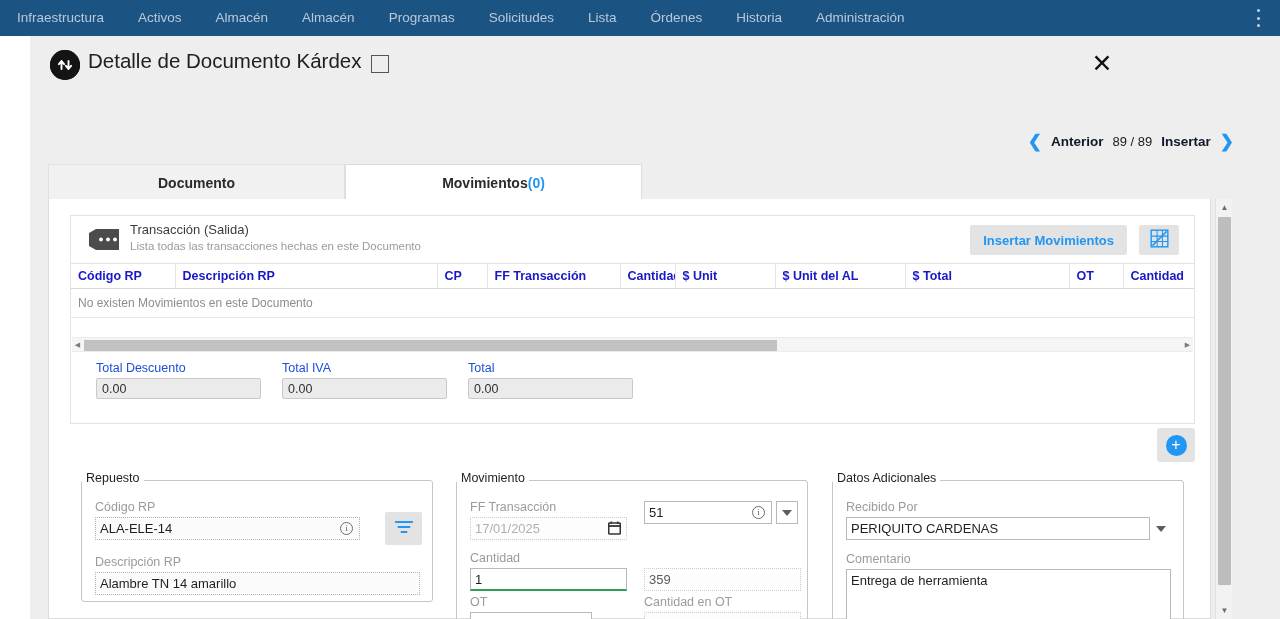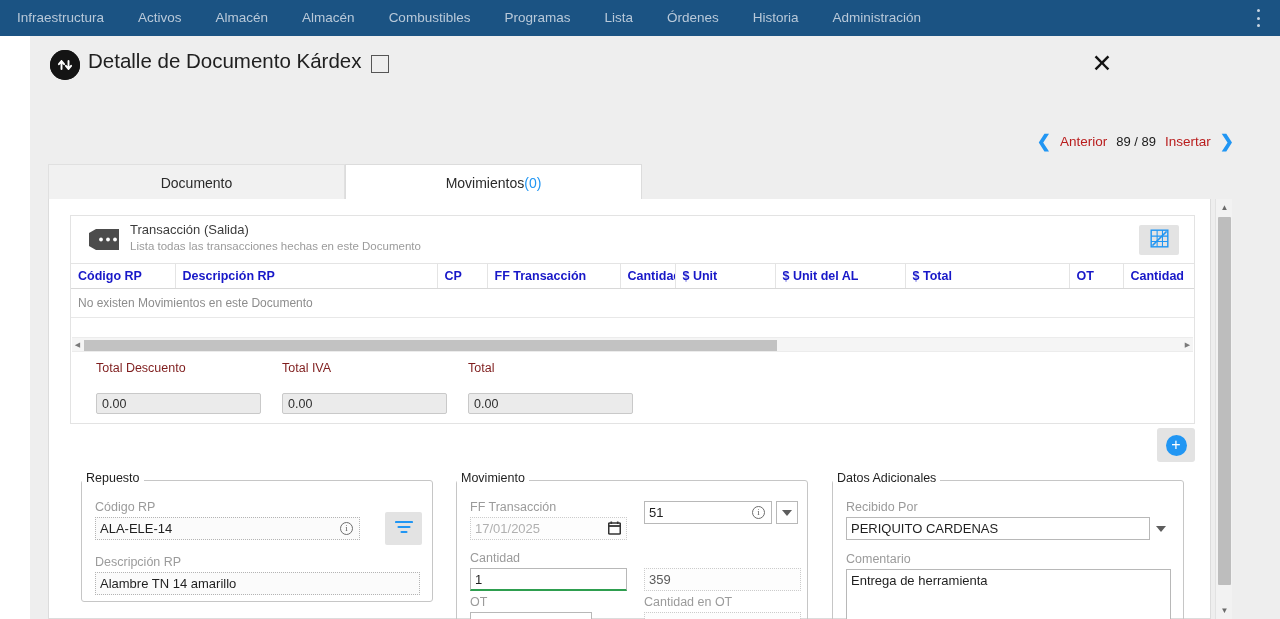--- a/index.html
+++ b/index.html
@@ -87,38 +87,39 @@
     letter-spacing: .3px;
     display: flex; align-items: center; gap: 18px;
     padding: 0 14px; cursor: pointer;
     box-shadow: 0 1px 2px rgba(0,0,0,.25);
   }
   #pager {
     position: absolute; right: 46px; top: 95px;
     display: flex; align-items: center; gap: 9px;
     font-size: 13.5px;
   }
-  #pager .link { color: #b91c1c; cursor: pointer; }
+  #pager .link { color: #0f172a; cursor: pointer; font-weight: bold; }
   #pager .chev { color: #2196f3; font-size: 17px; font-weight: bold; cursor: pointer; }
   #pager .count { color: #1a1a1a; font-size: 13px; }
 
   
   #tabs {
     position: absolute; left: 48px; top: 128px;
     width: 1163px; height: 36px;
     display: flex; align-items: flex-end;
   }
   .tab {
     width: 297px; height: 36px;
     background: #f1f1f1;
     border: 1px solid #e0e0e0;
     border-bottom: none;
     display: flex; align-items: center; justify-content: center;
     font-size: 14px; color: #2a2a2a;
     cursor: pointer;
+    font-weight: bold;
   }
   .tab.active { background: #ffffff; border-color: #dcdcdc; text-align: right; }
   .tab .count { color: #2196f3; }
 
   
   #content {
     position: absolute; left: 48px; top: 163px;
     width: 1163px; height: 420px;
     background: #ffffff;
     border: 1px solid #dcdcdc;
@@ -226,21 +227,21 @@
     width: 693px; height: 11px;
     background: #c2c2c2; cursor: pointer;
   }
 
   
   #totals {
     position: absolute; left: 25px; top: 145px;
     display: flex; gap: 21px;
   }
   .tot-field { width: 165px; }
-  .tot-label { font-size: 12.5px; color: #7f1d1d; margin-bottom: 18px; }
+  .tot-label { font-size: 12.5px; color: #1d4ed8; margin-bottom: 3px; }
   .tot-input {
     width: 165px; height: 21px;
     background: #ebebeb;
     border: 1px solid #c9c9c9;
     border-radius: 2px;
     font-size: 12.5px; color: #2f2f2f;
     padding: 0 5px;
     font-family: "Liberation Sans", sans-serif;
   }
 
@@ -308,22 +309,22 @@
   }
 </style>
 </head>
 <body>
 
 <div id="topnav">
   <div class="nav-item">Infraestructura</div>
   <div class="nav-item">Activos</div>
   <div class="nav-item">Almacén</div>
   <div class="nav-item">Almacén</div>
-  <div class="nav-item">Combustibles</div>
   <div class="nav-item">Programas</div>
+  <div class="nav-item">Solicitudes</div>
   <div class="nav-item">Lista</div>
   <div class="nav-item">Órdenes</div>
   <div class="nav-item">Historia</div>
   <div class="nav-item">Administración</div>
   <div id="nav-kebab">
       <i></i>
       <i></i>
       <i></i>
     </div>
 </div>
@@ -376,20 +377,21 @@
         <div id="trx-tag">
           <svg width="30" height="21" viewBox="0 0 30 21">
             <path d="M0 4 L7 0 L30 0 L30 21 L7 21 L0 17 Z" fill="#4c4c4c"></path>
             <circle cx="12" cy="10.5" r="1.9" fill="#fff"></circle>
             <circle cx="19" cy="10.5" r="1.9" fill="#fff"></circle>
             <circle cx="26" cy="10.5" r="1.9" fill="#fff"></circle>
           </svg>
         </div>
         <div id="trx-title">Transacción (Salida)</div>
         <div id="trx-sub">Lista todas las transacciones hechas en este Documento</div>
+        <button id="insert-btn">Insertar Movimientos</button>
         <button id="export-btn">
           <span>
             <svg width="19" height="19" viewBox="0 0 16 16">
               <rect x="1" y="1" width="14" height="14" fill="none" stroke="#2196f3" stroke-width="1.2"></rect>
               <path d="M1 6 H15 M1 10.5 H15 M6 1 V15 M10.5 1 V15" stroke="#2196f3" stroke-width="0.9"></path>
               <path d="M2 14 L14 2" stroke="#2196f3" stroke-width="1.2"></path>
             </svg>
           </span>
         </button>
       </div>

